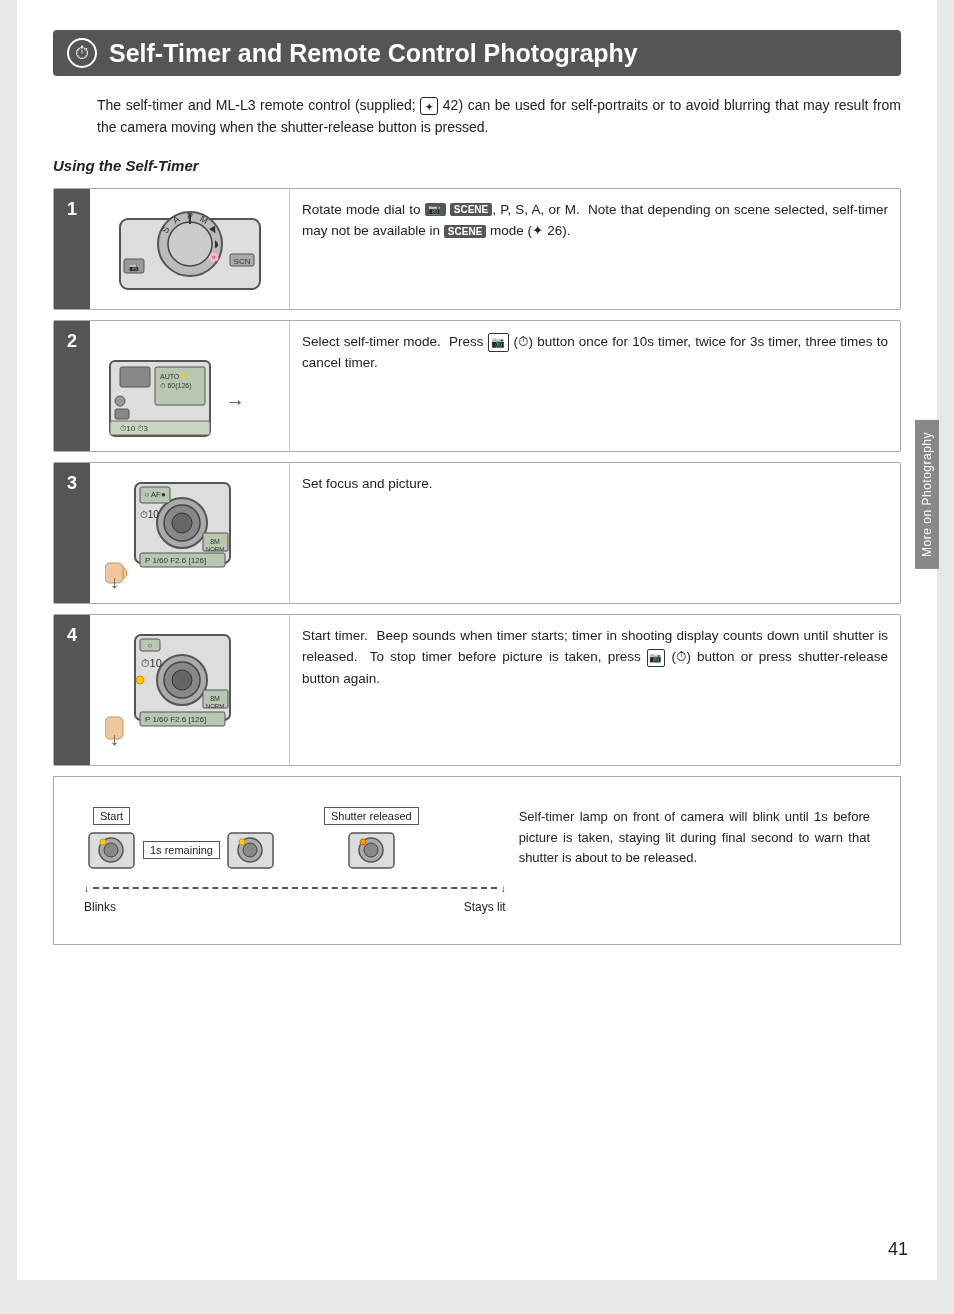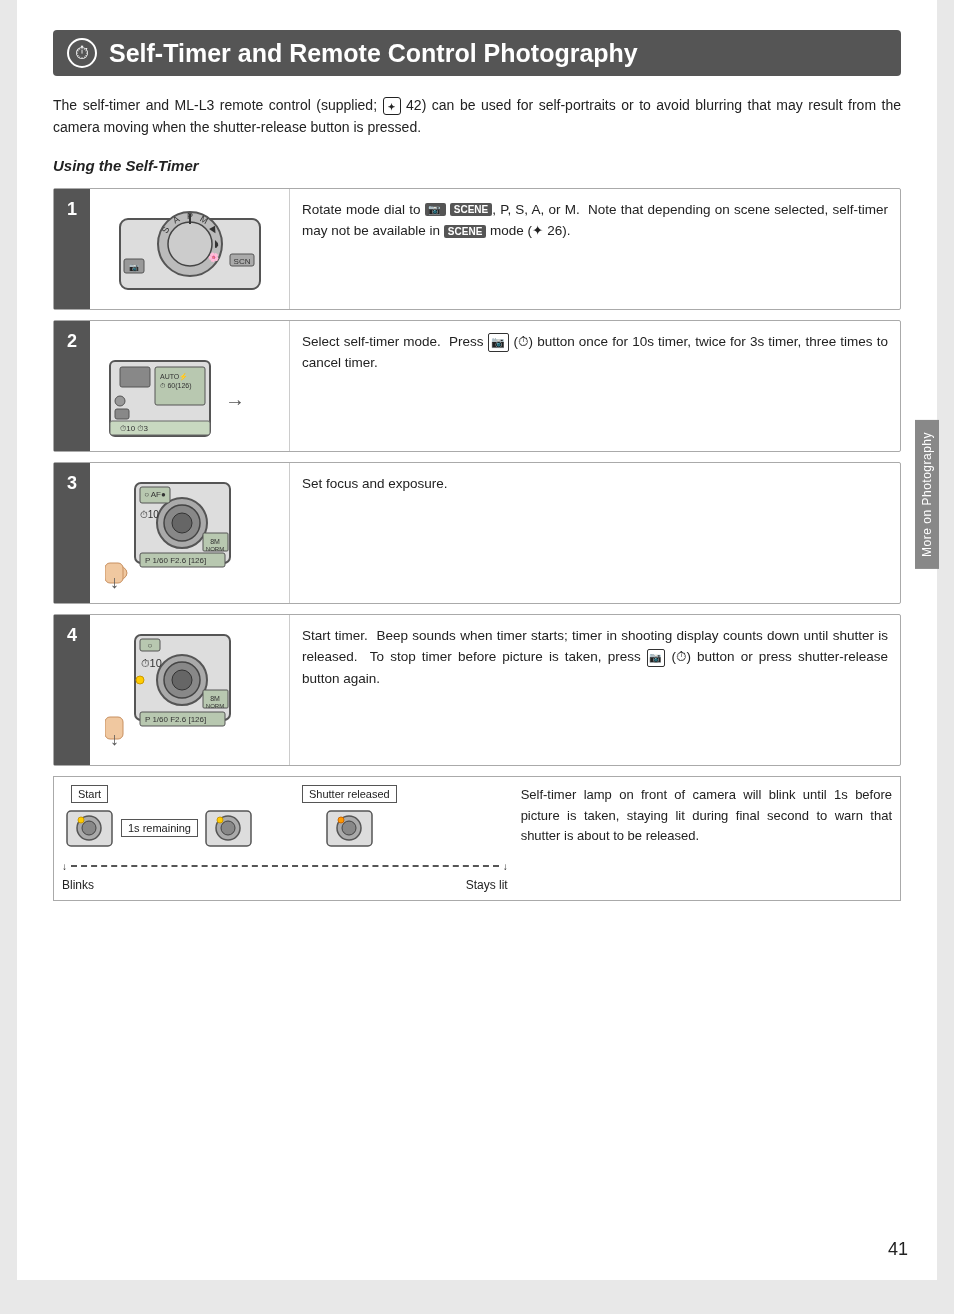--- a/index.html
+++ b/index.html
@@ -47,20 +47,21 @@
       font-weight: bold;
       color: #fff;
     }
 
     
     .intro-text {
       font-size: 14px;
       line-height: 1.6;
       margin-bottom: 18px;
       text-align: justify;
+      margin-left: 44px;
     }
     .intro-text .inline-icon {
       display: inline-block;
       width: 18px;
       height: 18px;
       border: 1.5px solid #222;
       border-radius: 3px;
       font-size: 9px;
       text-align: center;
       line-height: 18px;
@@ -112,21 +113,21 @@
       text-align: justify;
     }
 
     
     svg { display: block; }
 
     
     .bottom-section {
       border: 1.5px solid #aaa;
       margin-top: 10px;
-      padding: 8px;
+      padding: 30px;
       display: flex;
       gap: 13px;
       align-items: flex-start;
     }
     .bottom-lamp-diagram {
       flex: 1.2;
     }
     .bottom-lamp-text {
       flex: 1;
       font-size: 13px;
@@ -256,21 +257,21 @@
 
         <rect x="98" y="60" width="25" height="18" rx="1" fill="#b8c8b0" stroke="#555" stroke-width="1"></rect>
         <text x="110" y="71" text-anchor="middle" font-size="7" fill="#333">8M</text>
         <text x="110" y="78" text-anchor="middle" font-size="6" fill="#333">NORM</text>
 
         <ellipse cx="10" cy="100" rx="12" ry="8" fill="#f0c8a0" stroke="#c89060" stroke-width="1"></ellipse>
         <rect x="0" y="90" width="18" height="20" rx="5" fill="#f0c8a0" stroke="#c89060" stroke-width="1"></rect>
         <text x="5" y="115" font-size="18" fill="#555">↓</text>
       </svg>
     </div>
-    <div class="step-text">Set focus and exposure.</div>
+    <div class="step-text">Set focus and picture.</div>
   </div>
 
   <div class="step-row">
     <div class="step-num">4</div>
     <div class="step-diagram">
       <svg width="170" height="130" viewBox="0 0 170 130">
 
         <rect x="30" y="10" width="95" height="85" rx="6" fill="#ddd" stroke="#555" stroke-width="2"></rect>
 
         <circle cx="77" cy="55" r="25" fill="#aaa" stroke="#555" stroke-width="2"></circle>

